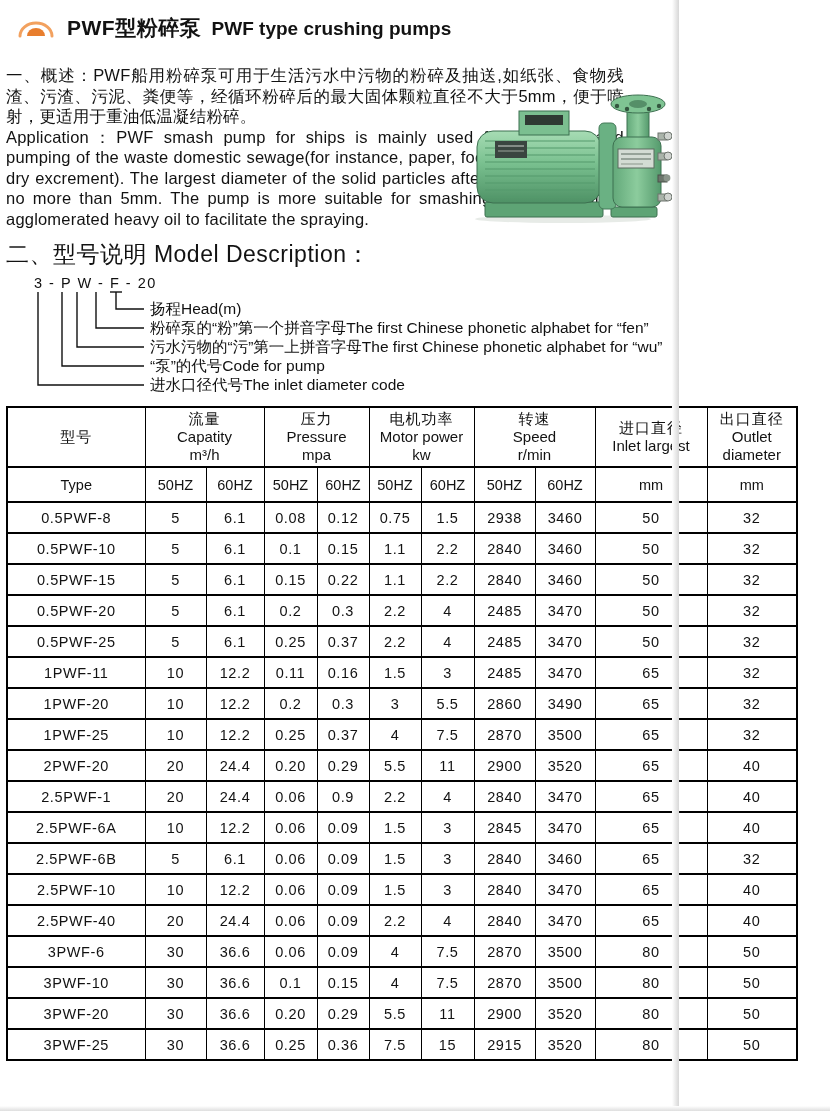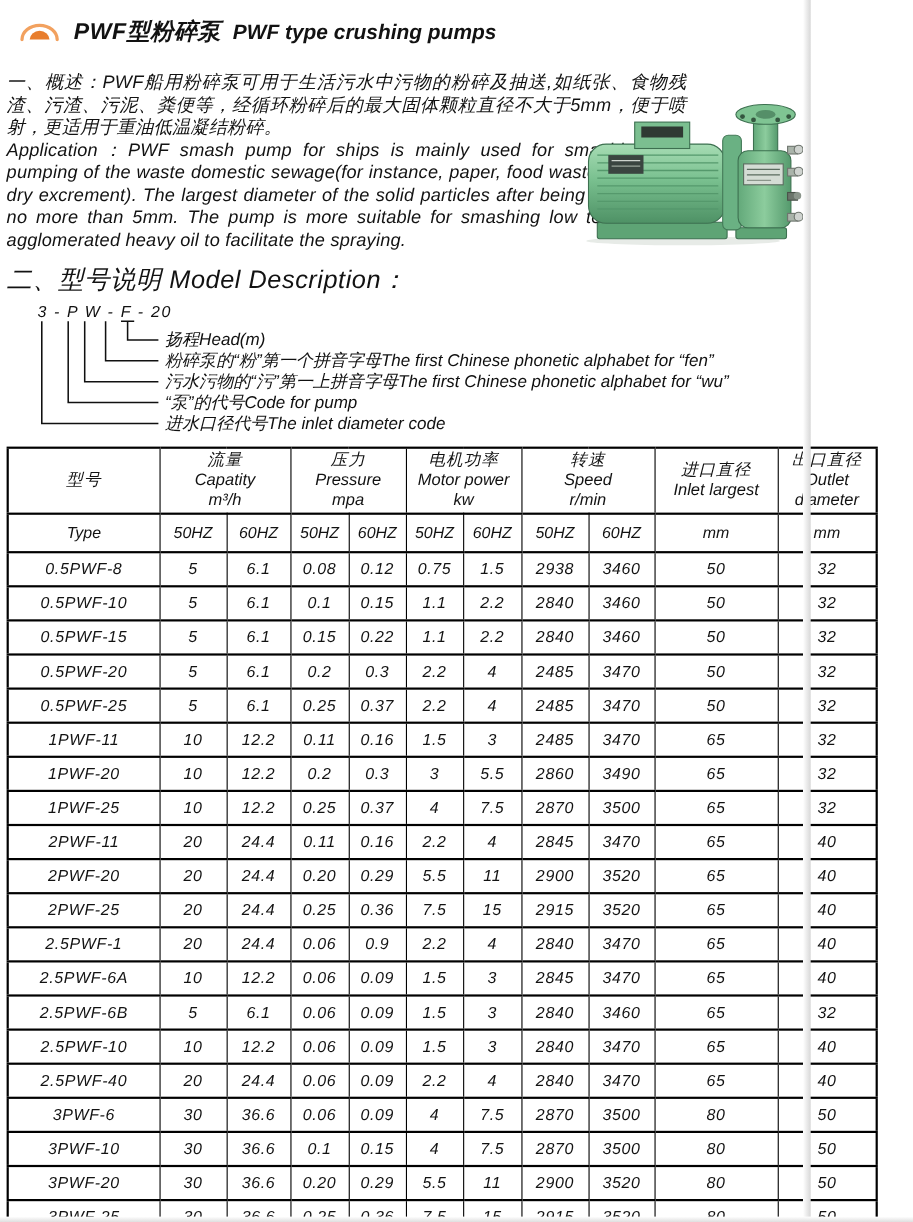--- a/index.html
+++ b/index.html
@@ -1,18 +1,18 @@
 <!DOCTYPE html>
 <html><head>
 <meta charset="utf-8">
 <style>
   html,body{margin:0;padding:0;background:#ffffff;}
   body{width:830px;height:1111px;overflow:hidden;position:relative;
        font-family:"Liberation Sans","DejaVu Sans",sans-serif;color:#121212;}
-  .page{box-sizing:border-box;width:737px;height:1111px;padding:13px 8px 0 6px;position:relative;font-style:italic;}
+  .page{box-sizing:border-box;width:679px;height:1111px;padding:13px 8px 0 6px;position:relative;}
   .edge-right{position:absolute;right:0;top:0;width:7px;height:1111px;
       background:linear-gradient(to right,#ffffff,#d7d7d7);}
   .edge-bottom{position:absolute;left:0;bottom:0;width:830px;height:5px;
       background:linear-gradient(to bottom,#ffffff,#dedede);}
 
   
   .hdr{display:flex;align-items:center;gap:11px;margin-left:10px;height:30px;}
   .hdr .t-zh{font-size:21px;font-weight:bold;letter-spacing:.5px;}
   .hdr .t-en{font-size:19px;font-weight:bold;margin-left:6px;}
 
@@ -312,54 +312,28 @@
           <td>0.25</td>
           <td>0.37</td>
           <td>4</td>
           <td>7.5</td>
           <td>2870</td>
           <td>3500</td>
           <td>65</td>
           <td>32</td>
         </tr>
         <tr>
-          <td>2PWF-11</td>
-          <td>20</td>
-          <td>24.4</td>
-          <td>0.11</td>
-          <td>0.16</td>
-          <td>2.2</td>
-          <td>4</td>
-          <td>2845</td>
-          <td>3470</td>
-          <td>65</td>
-          <td>40</td>
-        </tr>
-        <tr>
           <td>2PWF-20</td>
           <td>20</td>
           <td>24.4</td>
           <td>0.20</td>
           <td>0.29</td>
           <td>5.5</td>
           <td>11</td>
           <td>2900</td>
-          <td>3520</td>
-          <td>65</td>
-          <td>40</td>
-        </tr>
-        <tr>
-          <td>2PWF-25</td>
-          <td>20</td>
-          <td>24.4</td>
-          <td>0.25</td>
-          <td>0.36</td>
-          <td>7.5</td>
-          <td>15</td>
-          <td>2915</td>
           <td>3520</td>
           <td>65</td>
           <td>40</td>
         </tr>
         <tr>
           <td>2.5PWF-1</td>
           <td>20</td>
           <td>24.4</td>
           <td>0.06</td>
           <td>0.9</td>

